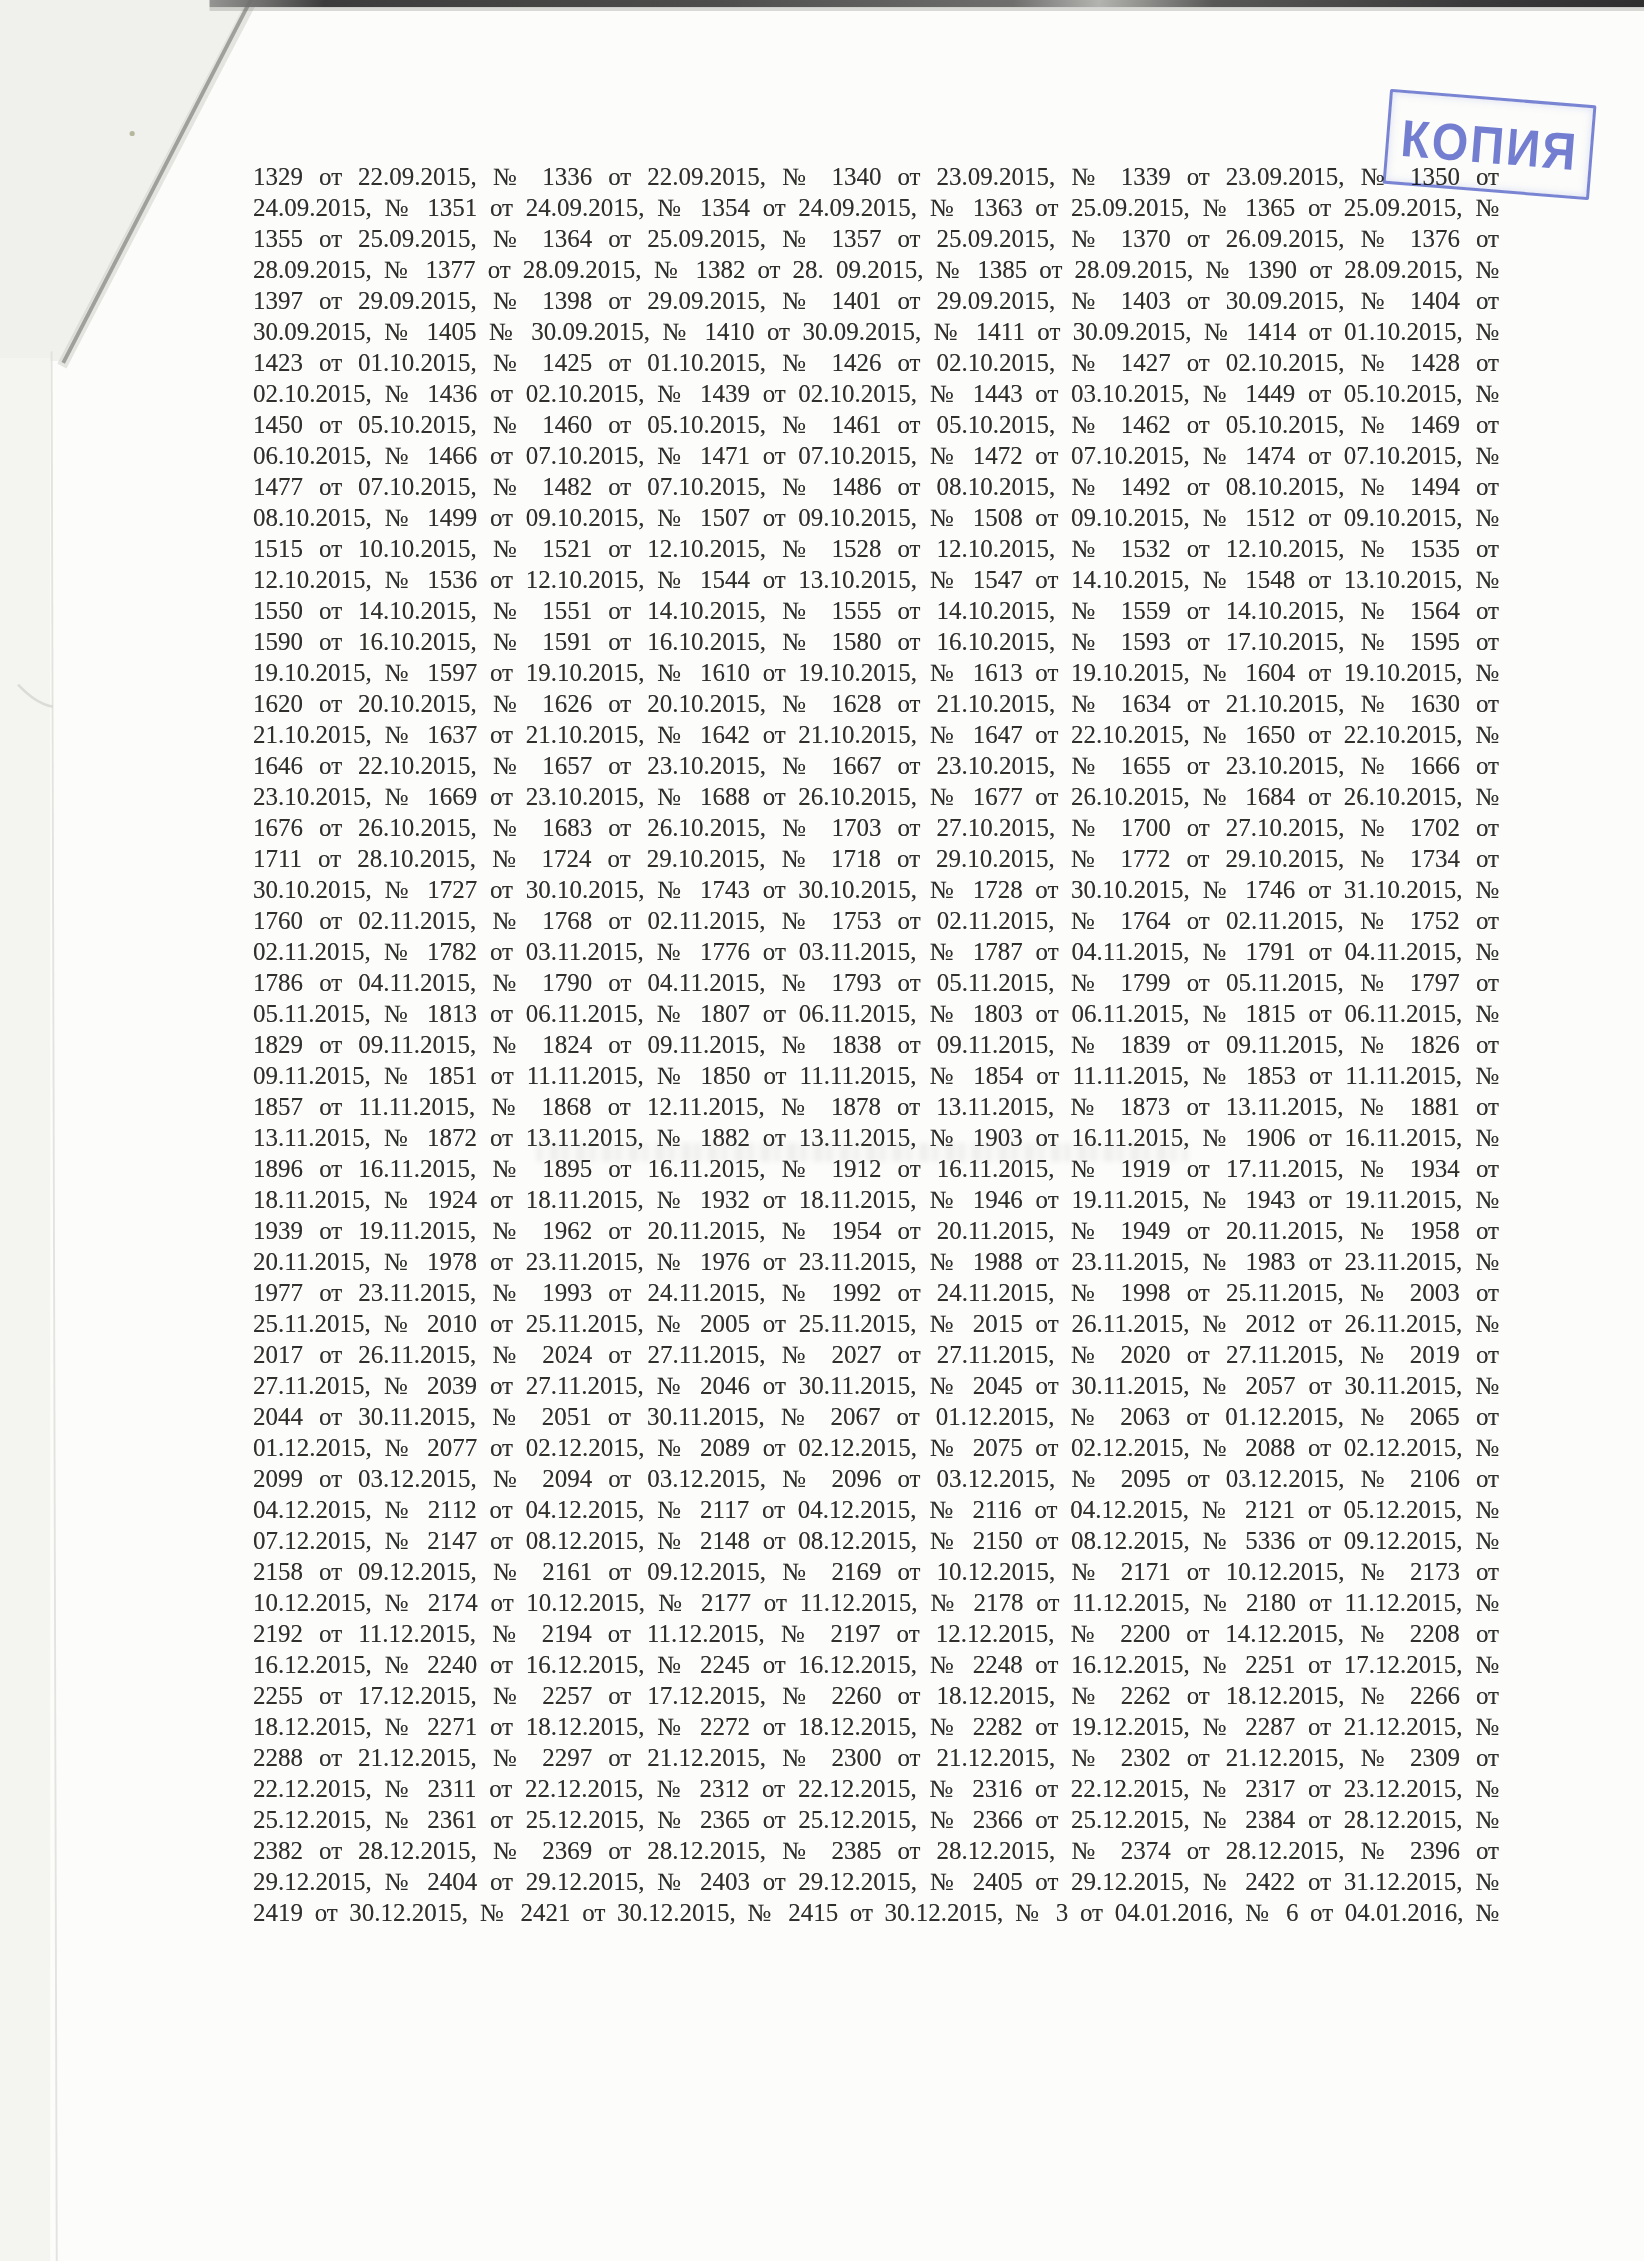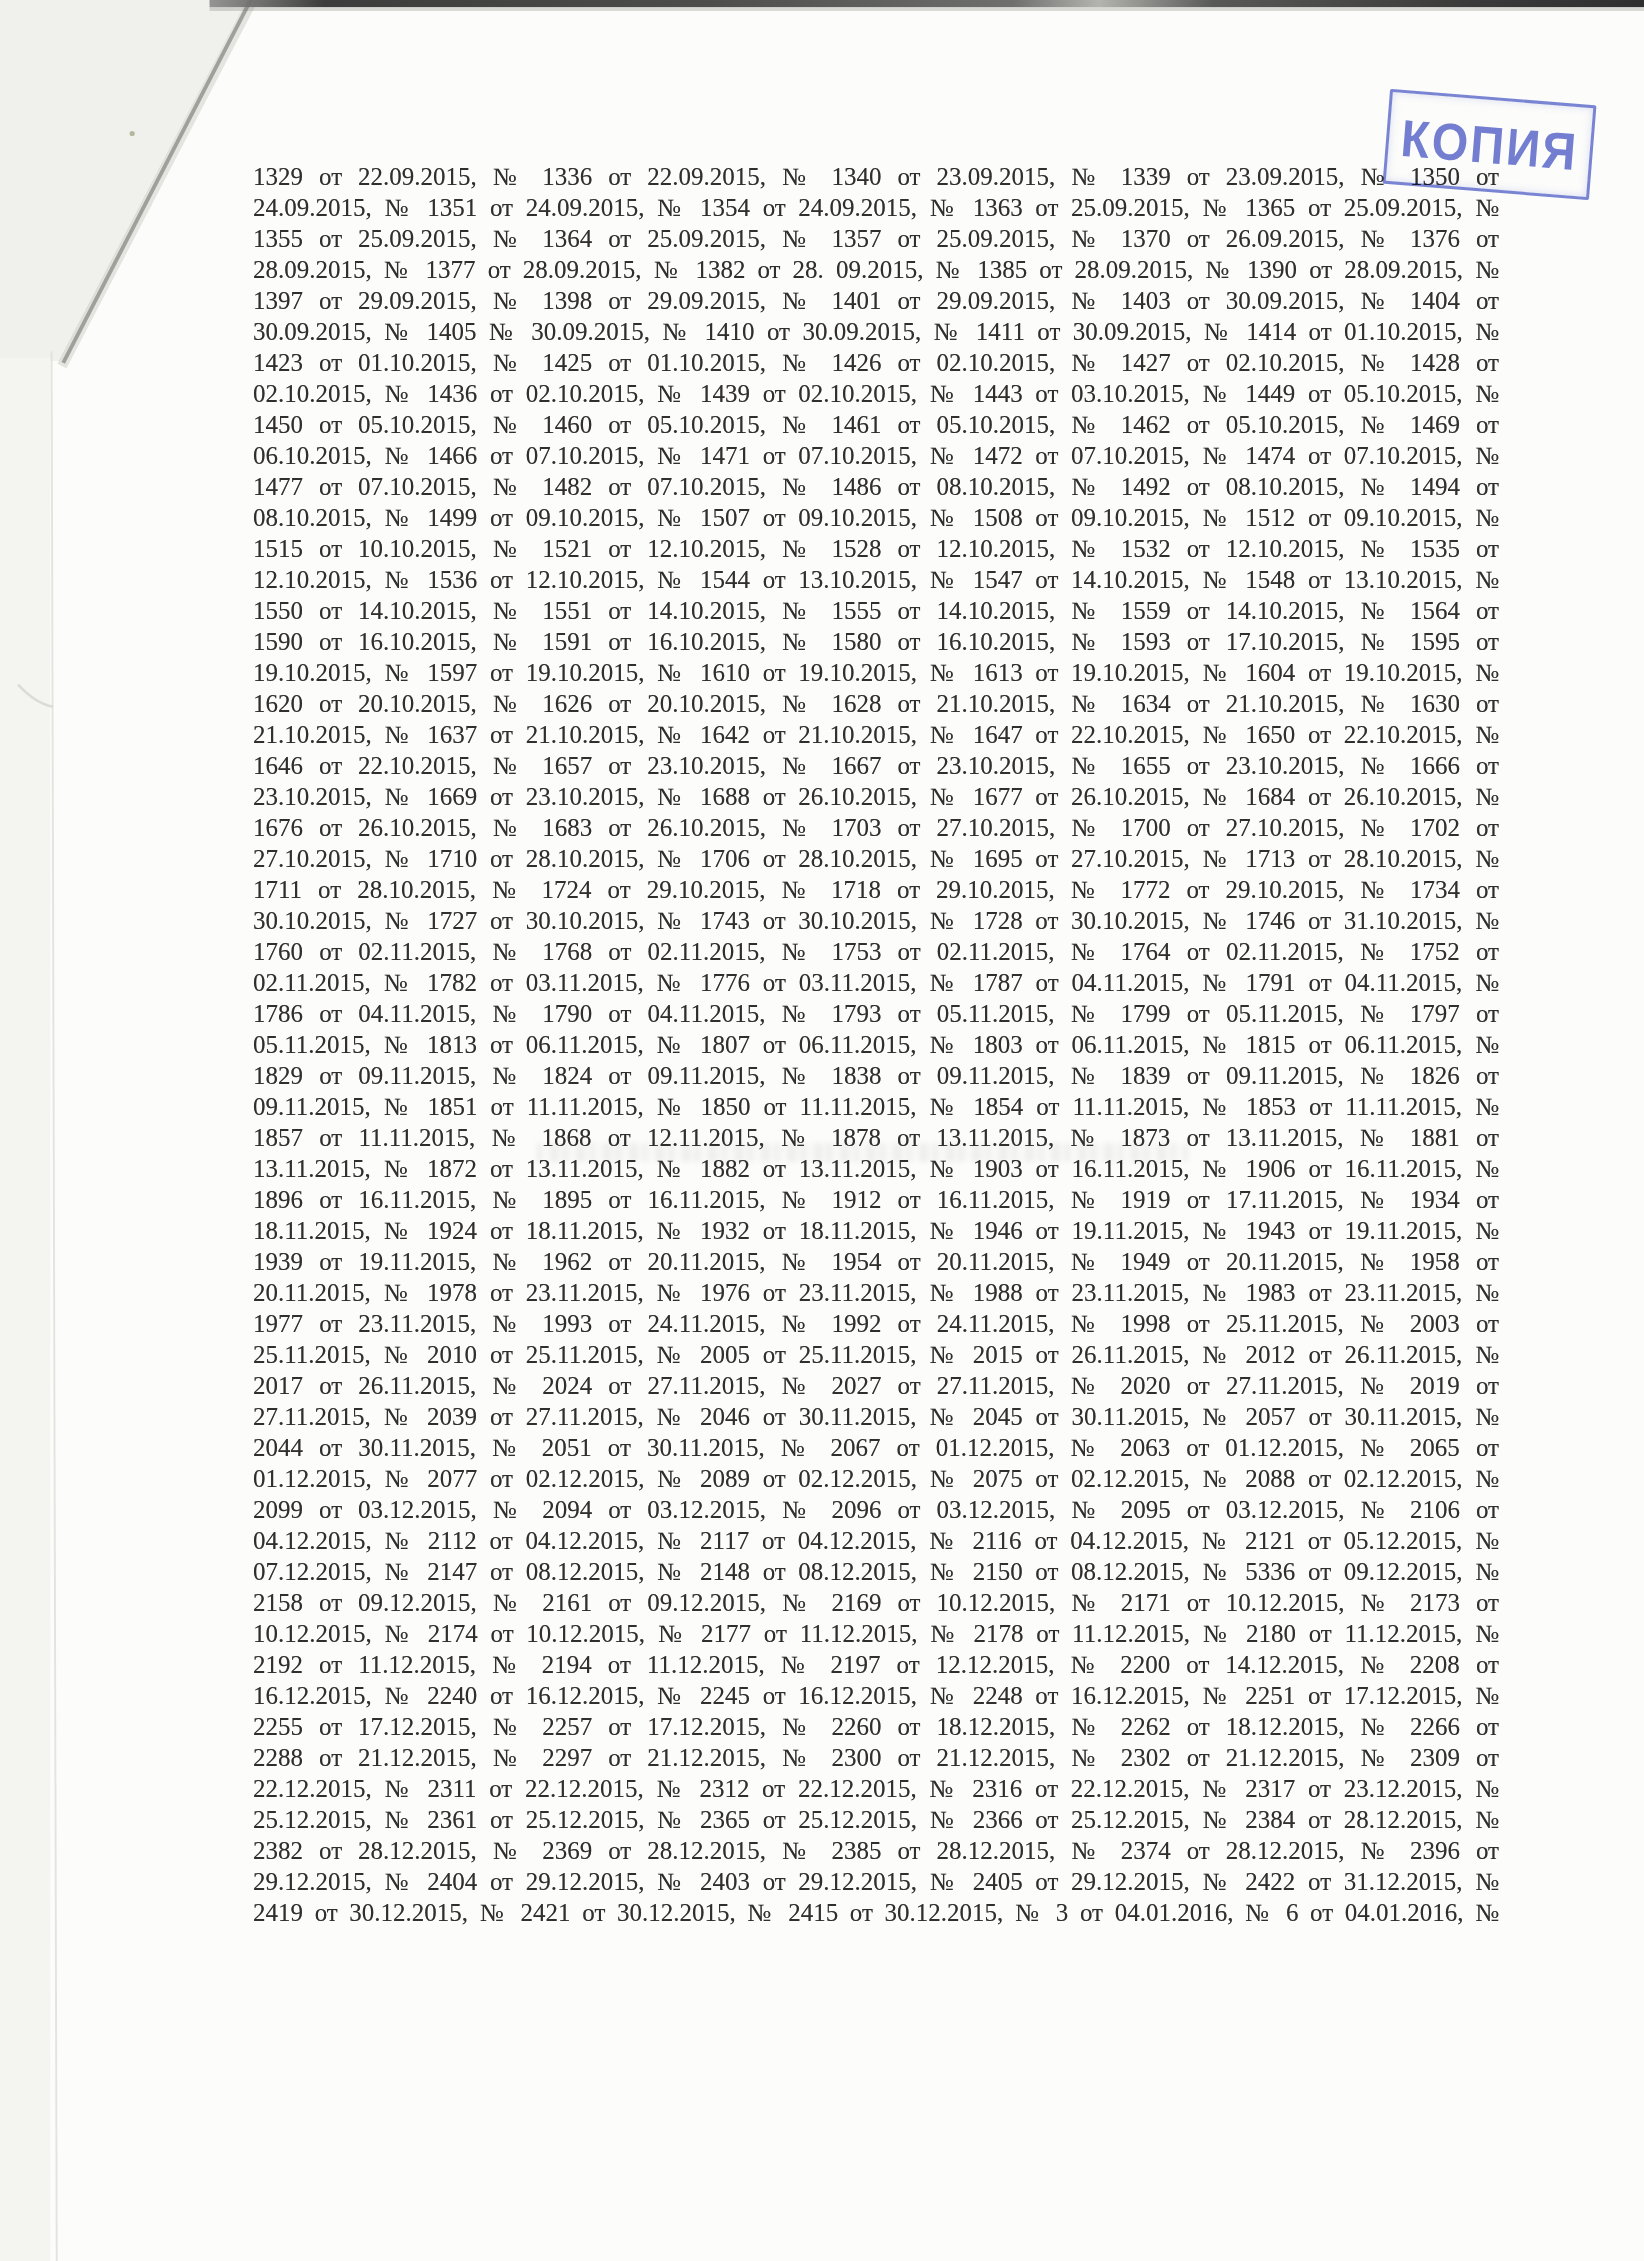--- a/index.html
+++ b/index.html
@@ -108,21 +108,20 @@
     <div class="doc-line">1515 от 10.10.2015, № 1521 от 12.10.2015, № 1528 от 12.10.2015, № 1532 от 12.10.2015, № 1535 от</div>
     <div class="doc-line">12.10.2015, № 1536 от 12.10.2015, № 1544 от 13.10.2015, № 1547 от 14.10.2015, № 1548 от 13.10.2015, №</div>
     <div class="doc-line">1550 от 14.10.2015, № 1551 от 14.10.2015, № 1555 от 14.10.2015, № 1559 от 14.10.2015, № 1564 от</div>
     <div class="doc-line">1590 от 16.10.2015, № 1591 от 16.10.2015, № 1580 от 16.10.2015, № 1593 от 17.10.2015, № 1595 от</div>
     <div class="doc-line">19.10.2015, № 1597 от 19.10.2015, № 1610 от 19.10.2015, № 1613 от 19.10.2015, № 1604 от 19.10.2015, №</div>
     <div class="doc-line">1620 от 20.10.2015, № 1626 от 20.10.2015, № 1628 от 21.10.2015, № 1634 от 21.10.2015, № 1630 от</div>
     <div class="doc-line">21.10.2015, № 1637 от 21.10.2015, № 1642 от 21.10.2015, № 1647 от 22.10.2015, № 1650 от 22.10.2015, №</div>
     <div class="doc-line">1646 от 22.10.2015, № 1657 от 23.10.2015, № 1667 от 23.10.2015, № 1655 от 23.10.2015, № 1666 от</div>
     <div class="doc-line">23.10.2015, № 1669 от 23.10.2015, № 1688 от 26.10.2015, № 1677 от 26.10.2015, № 1684 от 26.10.2015, №</div>
     <div class="doc-line">1676 от 26.10.2015, № 1683 от 26.10.2015, № 1703 от 27.10.2015, № 1700 от 27.10.2015, № 1702 от</div>
-    <div class="doc-line">27.10.2015, № 1710 от 28.10.2015, № 1706 от 28.10.2015, № 1695 от 27.10.2015, № 1713 от 28.10.2015, №</div>
     <div class="doc-line">1711 от 28.10.2015, № 1724 от 29.10.2015, № 1718 от 29.10.2015, № 1772 от 29.10.2015, № 1734 от</div>
     <div class="doc-line">30.10.2015, № 1727 от 30.10.2015, № 1743 от 30.10.2015, № 1728 от 30.10.2015, № 1746 от 31.10.2015, №</div>
     <div class="doc-line">1760 от 02.11.2015, № 1768 от 02.11.2015, № 1753 от 02.11.2015, № 1764 от 02.11.2015, № 1752 от</div>
     <div class="doc-line">02.11.2015, № 1782 от 03.11.2015, № 1776 от 03.11.2015, № 1787 от 04.11.2015, № 1791 от 04.11.2015, №</div>
     <div class="doc-line">1786 от 04.11.2015, № 1790 от 04.11.2015, № 1793 от 05.11.2015, № 1799 от 05.11.2015, № 1797 от</div>
     <div class="doc-line">05.11.2015, № 1813 от 06.11.2015, № 1807 от 06.11.2015, № 1803 от 06.11.2015, № 1815 от 06.11.2015, №</div>
     <div class="doc-line">1829 от 09.11.2015, № 1824 от 09.11.2015, № 1838 от 09.11.2015, № 1839 от 09.11.2015, № 1826 от</div>
     <div class="doc-line">09.11.2015, № 1851 от 11.11.2015, № 1850 от 11.11.2015, № 1854 от 11.11.2015, № 1853 от 11.11.2015, №</div>
     <div class="doc-line">1857 от 11.11.2015, № 1868 от 12.11.2015, № 1878 от 13.11.2015, № 1873 от 13.11.2015, № 1881 от</div>
     <div class="doc-line">13.11.2015, № 1872 от 13.11.2015, № 1882 от 13.11.2015, № 1903 от 16.11.2015, № 1906 от 16.11.2015, №</div>
@@ -137,20 +136,21 @@
     <div class="doc-line">2044 от 30.11.2015, № 2051 от 30.11.2015, № 2067 от 01.12.2015, № 2063 от 01.12.2015, № 2065 от</div>
     <div class="doc-line">01.12.2015, № 2077 от 02.12.2015, № 2089 от 02.12.2015, № 2075 от 02.12.2015, № 2088 от 02.12.2015, №</div>
     <div class="doc-line">2099 от 03.12.2015, № 2094 от 03.12.2015, № 2096 от 03.12.2015, № 2095 от 03.12.2015, № 2106 от</div>
     <div class="doc-line">04.12.2015, № 2112 от 04.12.2015, № 2117 от 04.12.2015, № 2116 от 04.12.2015, № 2121 от 05.12.2015, №</div>
     <div class="doc-line">07.12.2015, № 2147 от 08.12.2015, № 2148 от 08.12.2015, № 2150 от 08.12.2015, № 5336 от 09.12.2015, №</div>
     <div class="doc-line">2158 от 09.12.2015, № 2161 от 09.12.2015, № 2169 от 10.12.2015, № 2171 от 10.12.2015, № 2173 от</div>
     <div class="doc-line">10.12.2015, № 2174 от 10.12.2015, № 2177 от 11.12.2015, № 2178 от 11.12.2015, № 2180 от 11.12.2015, №</div>
     <div class="doc-line">2192 от 11.12.2015, № 2194 от 11.12.2015, № 2197 от 12.12.2015, № 2200 от 14.12.2015, № 2208 от</div>
     <div class="doc-line">16.12.2015, № 2240 от 16.12.2015, № 2245 от 16.12.2015, № 2248 от 16.12.2015, № 2251 от 17.12.2015, №</div>
     <div class="doc-line">2255 от 17.12.2015, № 2257 от 17.12.2015, № 2260 от 18.12.2015, № 2262 от 18.12.2015, № 2266 от</div>
+    <div class="doc-line">18.12.2015, № 2271 от 18.12.2015, № 2272 от 18.12.2015, № 2282 от 19.12.2015, № 2287 от 21.12.2015, №</div>
     <div class="doc-line">2288 от 21.12.2015, № 2297 от 21.12.2015, № 2300 от 21.12.2015, № 2302 от 21.12.2015, № 2309 от</div>
     <div class="doc-line">22.12.2015, № 2311 от 22.12.2015, № 2312 от 22.12.2015, № 2316 от 22.12.2015, № 2317 от 23.12.2015, №</div>
     <div class="doc-line">25.12.2015, № 2361 от 25.12.2015, № 2365 от 25.12.2015, № 2366 от 25.12.2015, № 2384 от 28.12.2015, №</div>
     <div class="doc-line">2382 от 28.12.2015, № 2369 от 28.12.2015, № 2385 от 28.12.2015, № 2374 от 28.12.2015, № 2396 от</div>
     <div class="doc-line">29.12.2015, № 2404 от 29.12.2015, № 2403 от 29.12.2015, № 2405 от 29.12.2015, № 2422 от 31.12.2015, №</div>
     <div class="doc-line">2419 от 30.12.2015, № 2421 от 30.12.2015, № 2415 от 30.12.2015, № 3 от 04.01.2016, № 6 от 04.01.2016, №</div>
   </div>
 
 <div class="stamp">
   <span class="stamp-label">КОПИЯ</span>

